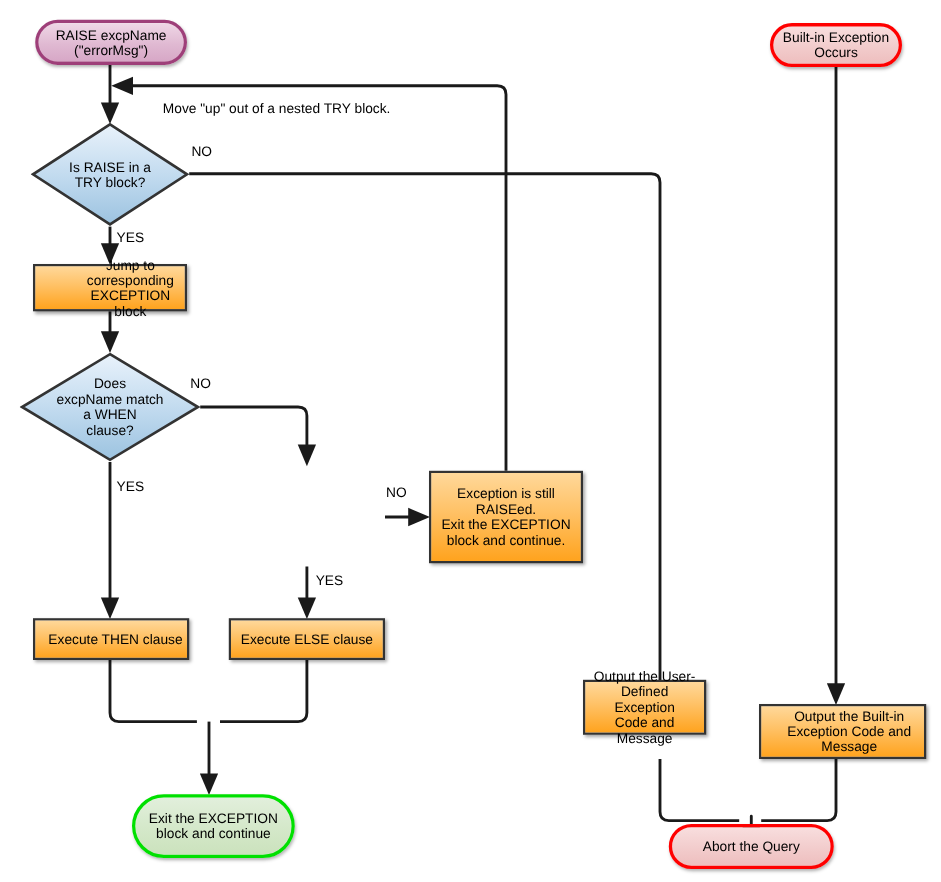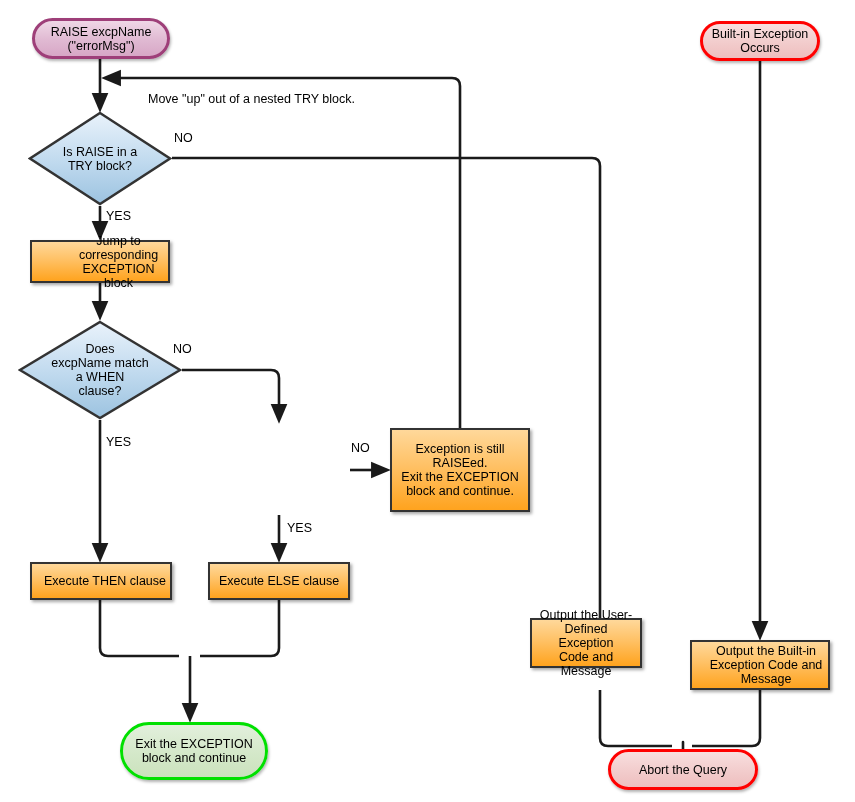--- a/index.html
+++ b/index.html
@@ -207,21 +207,21 @@
     <span class="nlabel">Exit the EXCEPTION
 block and continue</span>
   </div>
 
   <div class="node process" style="left:530px; top:618px; width:112px; height:50px;">
     <span class="nlabel">Output the User-
 Defined Exception
 Code and Message</span>
   </div>
 
-  <div class="node process" style="left:690px; top:640px; width:140px; height:50px;padding-left:12px;">
+  <div class="node process" style="left:690px; top:640px; width:152px; height:50px;padding-left:12px;">
     <span class="nlabel">Output the Built-in
 Exception Code and
 Message</span>
   </div>
 
   <div class="node terminal red" style="left:608px; top:749px; width:150px; height:41px;">
     <span class="nlabel">Abort the Query</span>
   </div>
 
   <div class="edge-label" style="left:148px; top:92px;">Move "up" out of a nested TRY block.</div>

